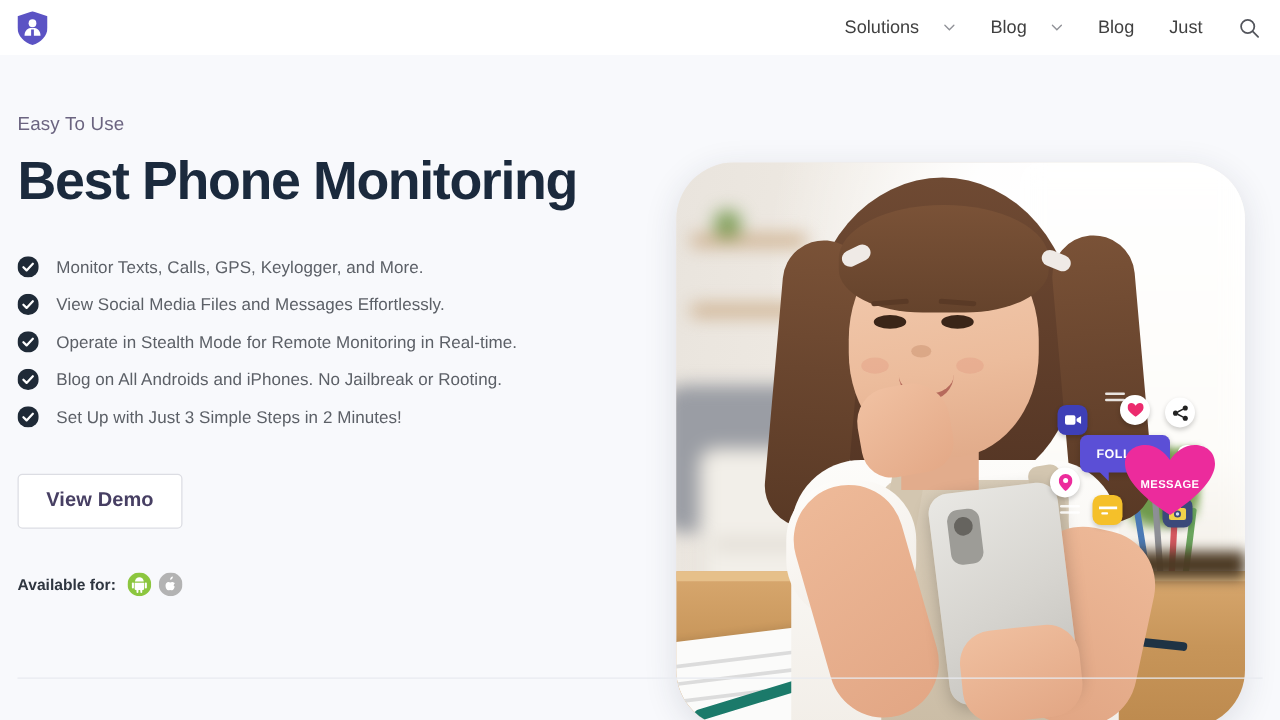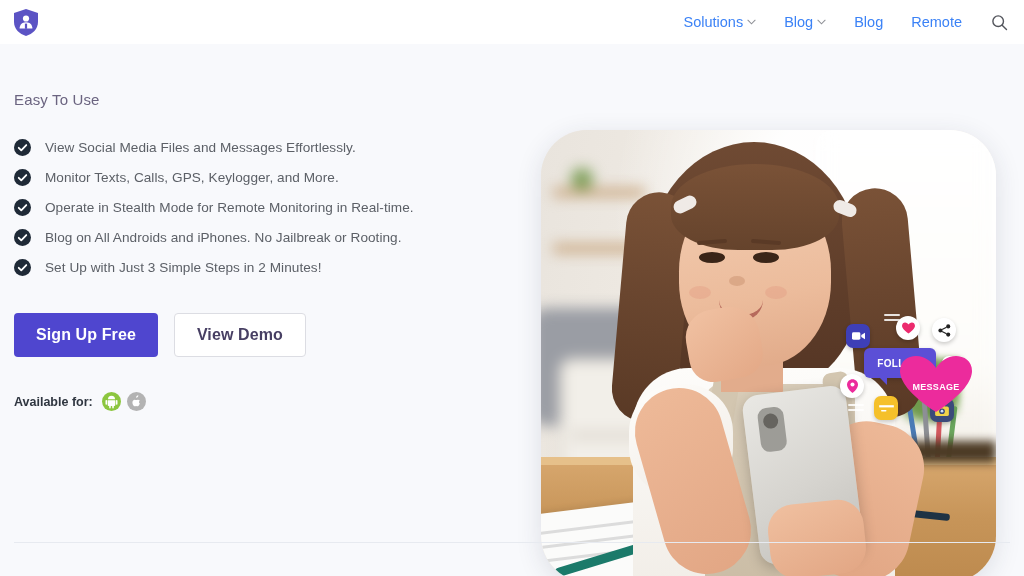--- a/index.html
+++ b/index.html
@@ -24,23 +24,23 @@
   .brand { display:flex; align-items:center; gap:7px; }
   .brand-mark { width:24px; height:27px; display:block; }
   .brand-name {
     font-size:23px;
     font-weight:bold;
     letter-spacing:-0.4px;
     color:#242a35;
   }
   .nav { margin-left:auto; display:flex; align-items:center; gap:0; }
   .nav-item {
-    display:flex; align-items:center; gap:4px;
+    display:flex; align-items:center; gap:20px;
     font-size:14.5px;
-    color:#3b82f6;
+    color:#404040;
     padding:0 14px;
     white-space:nowrap;
     cursor:pointer;
     text-align:right;
   }
   .chev { width:9px; height:6px; display:block; opacity:.75; }
   .signup-btn {
     margin-left:12px;
     background:#4f46cf;
     color:#ffffff;
@@ -446,66 +446,67 @@
       <span>
         <svg class="chev" viewBox="0 0 10 6">
             <path d="M1 1 L5 5 L9 1" stroke="#6b6d75" stroke-width="1.2" fill="none" stroke-linecap="round"></path>
           </svg>
       </span>
     </div>
     <div class="nav-item">
       <span>Blog</span>
     </div>
     <div class="nav-item">
-      <span>Remote</span>
+      <span>Just</span>
     </div>
     <button class="search-btn">
       <svg width="17" height="17" viewBox="0 0 18 18">
         <circle cx="7.6" cy="7.6" r="5.6" stroke="#53555c" stroke-width="1.5" fill="none"></circle>
         <path d="M11.8 11.8 L16.4 16.4" stroke="#53555c" stroke-width="1.5" stroke-linecap="round"></path>
       </svg>
     </button>
   </nav>
 </div>
 
 <section class="hero">
   <div class="hero-inner">
     <div class="hero-left">
 
       <div class="eyebrow">Easy To Use</div>
 
       <h1 class="headline">
+        <span>Best Phone Monitoring</span>
       </h1>
 
       <ul class="feature-list">
+        <li class="feature-item">
+          <span>
+            <svg class="check" viewBox="0 0 18 18">
+                <circle cx="9" cy="9" r="9" fill="#1f2a37"></circle>
+                <path d="M5 9.3 L7.7 12 L13 6.4" stroke="#fff" stroke-width="1.9" fill="none" stroke-linecap="round" stroke-linejoin="round"></path>
+              </svg>
+          </span>
+          <span class="feature-text">Monitor Texts, Calls, GPS, Keylogger, and More.</span>
+        </li>
         <li class="feature-item">
           <span>
             <svg class="check" viewBox="0 0 18 18">
                 <circle cx="9" cy="9" r="9" fill="#1f2a37"></circle>
                 <path d="M5 9.3 L7.7 12 L13 6.4" stroke="#fff" stroke-width="1.9" fill="none" stroke-linecap="round" stroke-linejoin="round"></path>
               </svg>
           </span>
           <span class="feature-text">View Social Media Files and Messages Effortlessly.</span>
         </li>
         <li class="feature-item">
           <span>
             <svg class="check" viewBox="0 0 18 18">
                 <circle cx="9" cy="9" r="9" fill="#1f2a37"></circle>
                 <path d="M5 9.3 L7.7 12 L13 6.4" stroke="#fff" stroke-width="1.9" fill="none" stroke-linecap="round" stroke-linejoin="round"></path>
               </svg>
           </span>
-          <span class="feature-text">Monitor Texts, Calls, GPS, Keylogger, and More.</span>
-        </li>
-        <li class="feature-item">
-          <span>
-            <svg class="check" viewBox="0 0 18 18">
-                <circle cx="9" cy="9" r="9" fill="#1f2a37"></circle>
-                <path d="M5 9.3 L7.7 12 L13 6.4" stroke="#fff" stroke-width="1.9" fill="none" stroke-linecap="round" stroke-linejoin="round"></path>
-              </svg>
-          </span>
           <span class="feature-text">Operate in Stealth Mode for Remote Monitoring in Real-time.</span>
         </li>
         <li class="feature-item">
           <span>
             <svg class="check" viewBox="0 0 18 18">
                 <circle cx="9" cy="9" r="9" fill="#1f2a37"></circle>
                 <path d="M5 9.3 L7.7 12 L13 6.4" stroke="#fff" stroke-width="1.9" fill="none" stroke-linecap="round" stroke-linejoin="round"></path>
               </svg>
           </span>
           <span class="feature-text">Blog on All Androids and iPhones. No Jailbreak or Rooting.</span>
@@ -515,21 +516,20 @@
             <svg class="check" viewBox="0 0 18 18">
                 <circle cx="9" cy="9" r="9" fill="#1f2a37"></circle>
                 <path d="M5 9.3 L7.7 12 L13 6.4" stroke="#fff" stroke-width="1.9" fill="none" stroke-linecap="round" stroke-linejoin="round"></path>
               </svg>
           </span>
           <span class="feature-text">Set Up with Just 3 Simple Steps in 2 Minutes!</span>
         </li>
       </ul>
 
       <div class="cta-row">
-        <button class="btn-primary">Sign Up Free</button>
         <button class="btn-secondary">View Demo</button>
       </div>
 
       <div class="available-row">
         <span class="available-label">Available for:</span>
         <span class="plat-icons">
           <span>
             <svg class="plat" viewBox="0 0 20 20">
               <circle cx="10" cy="10" r="10" fill="#8cc63f"></circle>
               <path d="M6 8.6 h8 v5 a1.1 1.1 0 0 1 -1.1 1.1 h-5.8 A1.1 1.1 0 0 1 6 13.6 Z" fill="#fff"></path>

